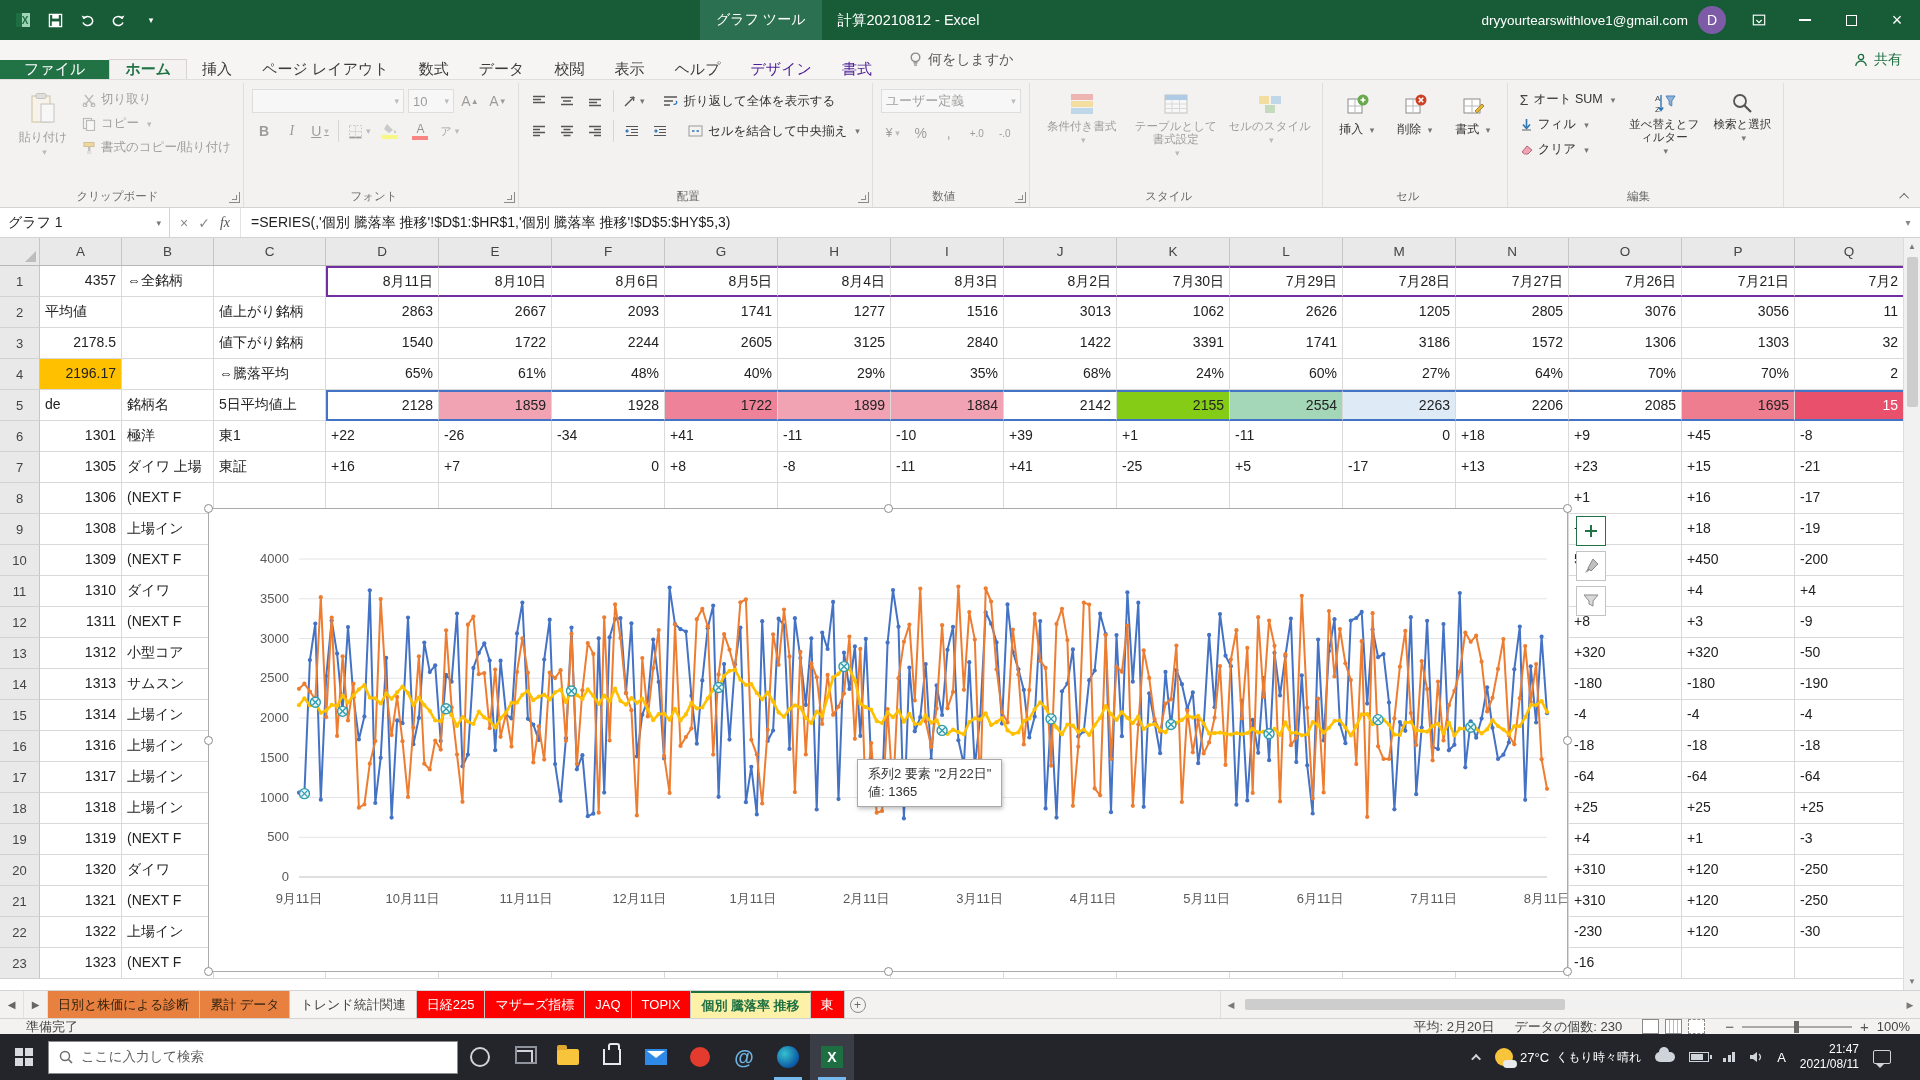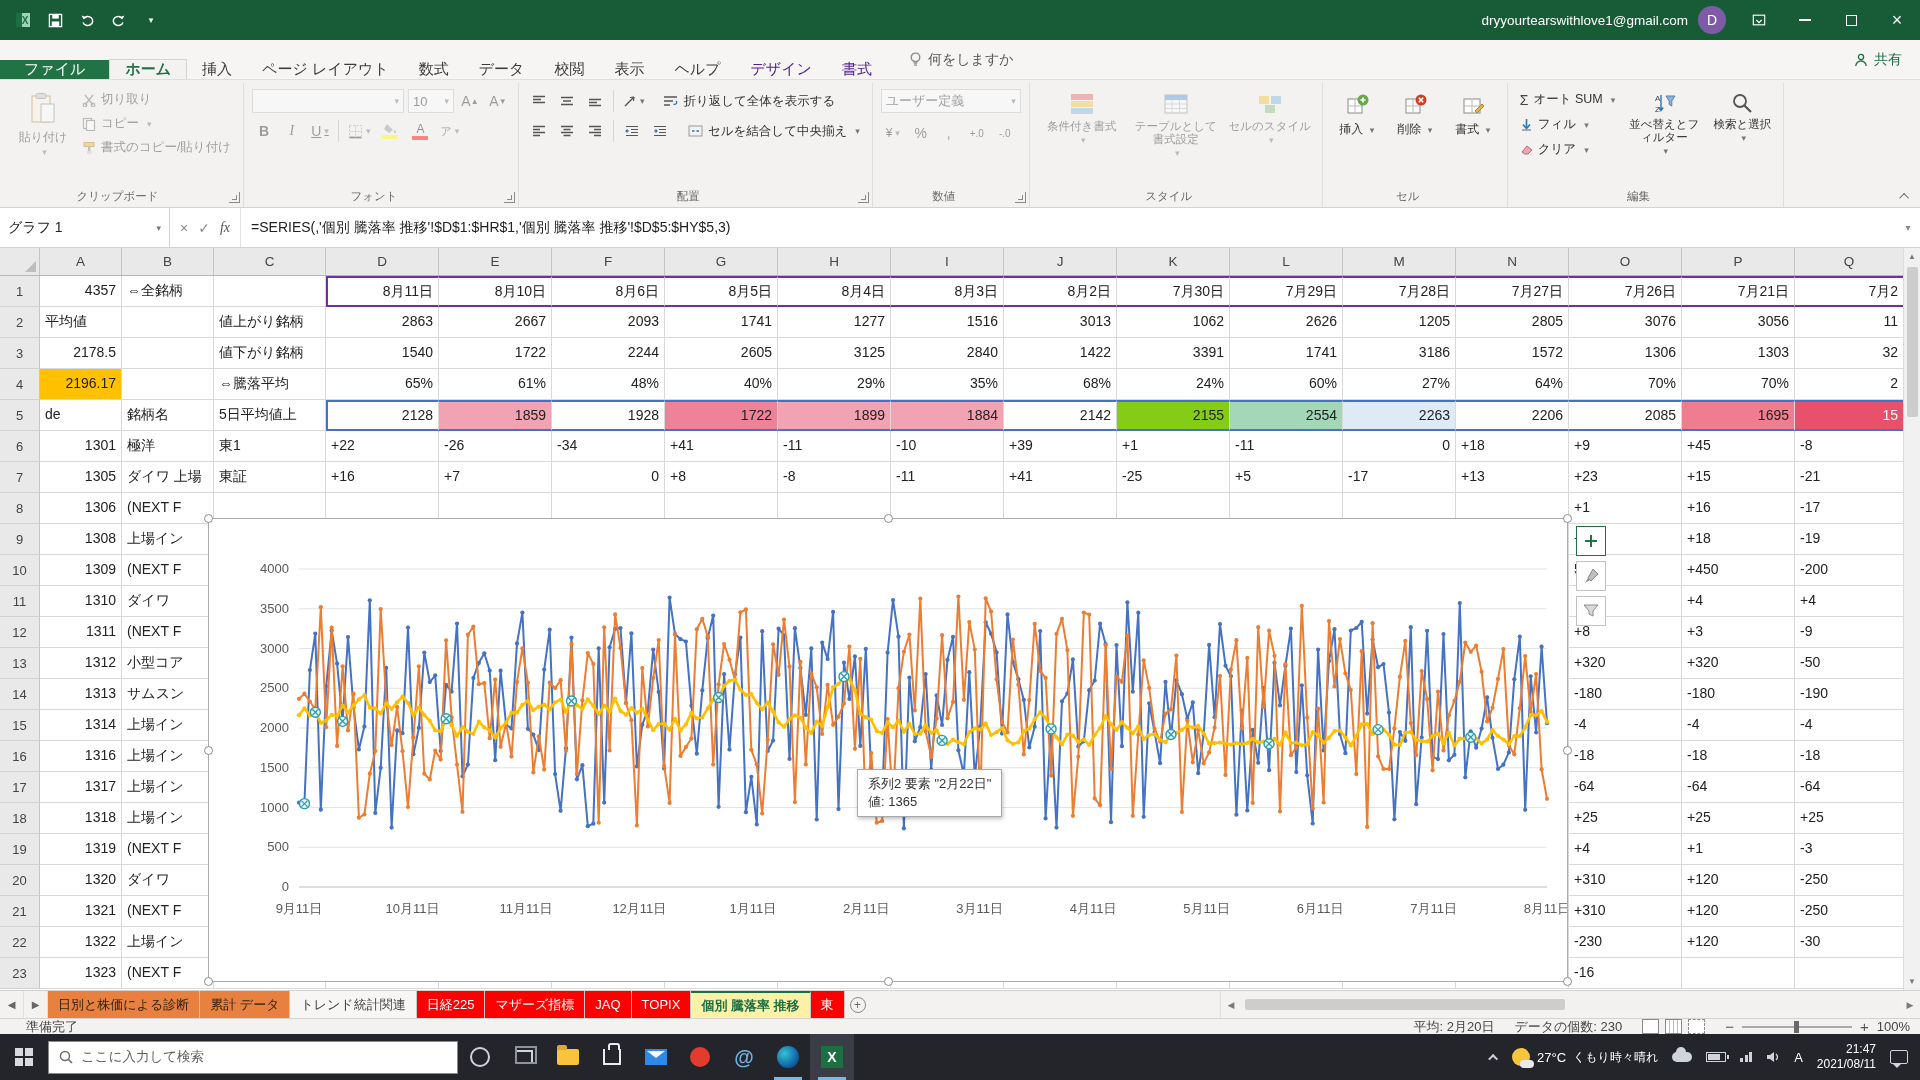--- a/index.html
+++ b/index.html
@@ -55,21 +55,21 @@
   .colorbar { width:16px; height:4px; margin-top:1px; }
   .dis { opacity:.45; }
   .widebtn { width:88px; height:90px; display:flex; flex-direction:column; align-items:center; gap:3px; padding-top:6px; font-size:11.5px; color:#333; text-align:center; }
   .widebtn .wlabel { line-height:13px; }
   .cellbtn { width:52px; height:90px; display:flex; flex-direction:column; align-items:center; gap:4px; padding-top:8px; font-size:12px; color:#333; }
   .editcol { display:flex; flex-direction:column; gap:4px; padding-top:4px; }
   .collapse-ribbon { position:absolute; right:6px; bottom:4px; width:18px; height:14px; display:flex; align-items:center; justify-content:center; }
   .chev-up { width:7px; height:7px; border-left:1.5px solid #666; border-top:1.5px solid #666; transform:rotate(45deg) translateY(2px); }
 
   
-  .fbar { height:40px; background:#fff; border-bottom:1px solid #d5d3d1; display:flex; align-items:stretch; flex:none; }
+  .fbar { height:30px; background:#fff; border-bottom:1px solid #d5d3d1; display:flex; align-items:stretch; flex:none; }
   .namebox { width:170px; border-right:1px solid #d5d3d1; display:flex; align-items:center; justify-content:space-between; padding:0 8px; font-size:14px; }
   .fb-btns { display:flex; align-items:center; gap:10px; padding:0 10px; border-right:1px solid #e5e3e1; color:#888; font-size:14px; }
   .fx { font-family:"Liberation Serif",serif; font-style:italic; color:#555; }
   .formula { flex:1; display:flex; align-items:center; padding:0 10px; font-size:14px; color:#222; white-space:nowrap; overflow:hidden; }
   .fb-exp { width:24px; display:flex; align-items:center; justify-content:center; color:#888; font-size:10px; }
 
   
   .gridarea { flex:1; position:relative; display:flex; overflow:hidden; background:#fff; }
   .sheet { flex:1; overflow:hidden; display:flex; flex-direction:column; }
   .colhdrrow { height:28px; display:flex; flex:none; background:#e9e9e9; border-bottom:1px solid #b7b7b7; }
@@ -139,21 +139,21 @@
   .atglyph { color:#6fb3e0; font-size:20px; font-weight:bold; }
   .edge { width:22px; height:22px; border-radius:50%; background:radial-gradient(circle at 35% 35%, #35c1cf 0%, #0c59a4 70%); }
   .excelico { width:22px; height:22px; background:#1d6f42; color:#fff; font-size:14px; font-weight:bold; display:flex; align-items:center; justify-content:center; }
   .storebag { width:18px; height:16px; border:2px solid #e8eaee; border-top:none; position:relative; }
   .storebag:before { content:""; position:absolute; top:-6px; left:3px; width:8px; height:5px; border:2px solid #e8eaee; border-bottom:none; border-radius:3px 3px 0 0; }
   .mailico { width:22px; height:16px; background:#2e8ae6; position:relative; }
   .mailico:before { content:""; position:absolute; left:2px; top:2px; border-left:9px solid transparent; border-right:9px solid transparent; border-top:7px solid #fff; }
   .cortana { width:20px; height:20px; border-radius:50%; border:2px solid #cfd3da; }
   .taskview { width:18px; height:14px; border:2px solid #cfd3da; position:relative; }
   .taskview:before { content:""; position:absolute; right:-6px; top:-6px; width:18px; height:14px; border:2px solid #8e939c; }
-  .tray { margin-left:auto; display:flex; align-items:center; gap:14px; padding-right:12px; font-size:13px; }
+  .tray { margin-left:auto; display:flex; align-items:center; gap:14px; padding-right:29px; font-size:13px; }
   .tray .small { font-size:12px; }
   .sun { width:18px; height:18px; border-radius:50%; background:#f8c43c; position:relative; }
   .sun:after { content:""; position:absolute; right:-4px; bottom:-2px; width:14px; height:8px; border-radius:6px; background:#e8eaee; }
   .cloudico { width:20px; height:10px; border-radius:6px; background:#cfd3da; position:relative; }
   .cloudico:before { content:""; position:absolute; left:4px; top:-5px; width:10px; height:10px; border-radius:50%; background:#cfd3da; }
   .battico { width:20px; height:10px; border:1.5px solid #cfd3da; position:relative; }
   .battico:before { content:""; position:absolute; left:1px; top:1px; bottom:1px; width:12px; background:#cfd3da; }
   .battico:after { content:""; position:absolute; right:-4px; top:2px; width:2px; height:4px; background:#cfd3da; }
   .netico { display:flex; align-items:flex-end; gap:1.5px; }
   .netico div { width:3px; background:#cfd3da; }
@@ -192,20 +192,24 @@
       </div>
       <div class="qbtn">
         <svg width="16" height="16" viewBox="0 0 16 16" style="transform:scaleX(-1)">
             <path d="M4.5 6.5 a5 4.5 0 1 1 -0.5 4" fill="none" stroke="#fff" stroke-width="1.5"></path>
             <path d="M2.5 3.5 L4.5 7 L8 5.5 Z" fill="#fff"></path>
           </svg>
       </div>
       <div class="qbtn">
           <span style="font-size:9px">▾</span>
         </div>
+    </div>
+    <div class="title-center">
+      <div class="ctxgroup">グラフ ツール</div>
+      <div class="doc-title">計算20210812  -  Excel</div>
     </div>
     <div class="tb-right">
       <div class="account">dryyourtearswithlove1@gmail.com</div>
       <div class="avatar">D</div>
       <div class="winbtn">
         <svg width="14" height="14" viewBox="0 0 16 16">
             <rect x="1.5" y="2.5" width="13" height="11" fill="none" stroke="#fff" stroke-width="1.3"></rect>
             <path d="M5 8 L8 11 L11 8" fill="none" stroke="#fff" stroke-width="1.3"></path>
           </svg>
       </div>

